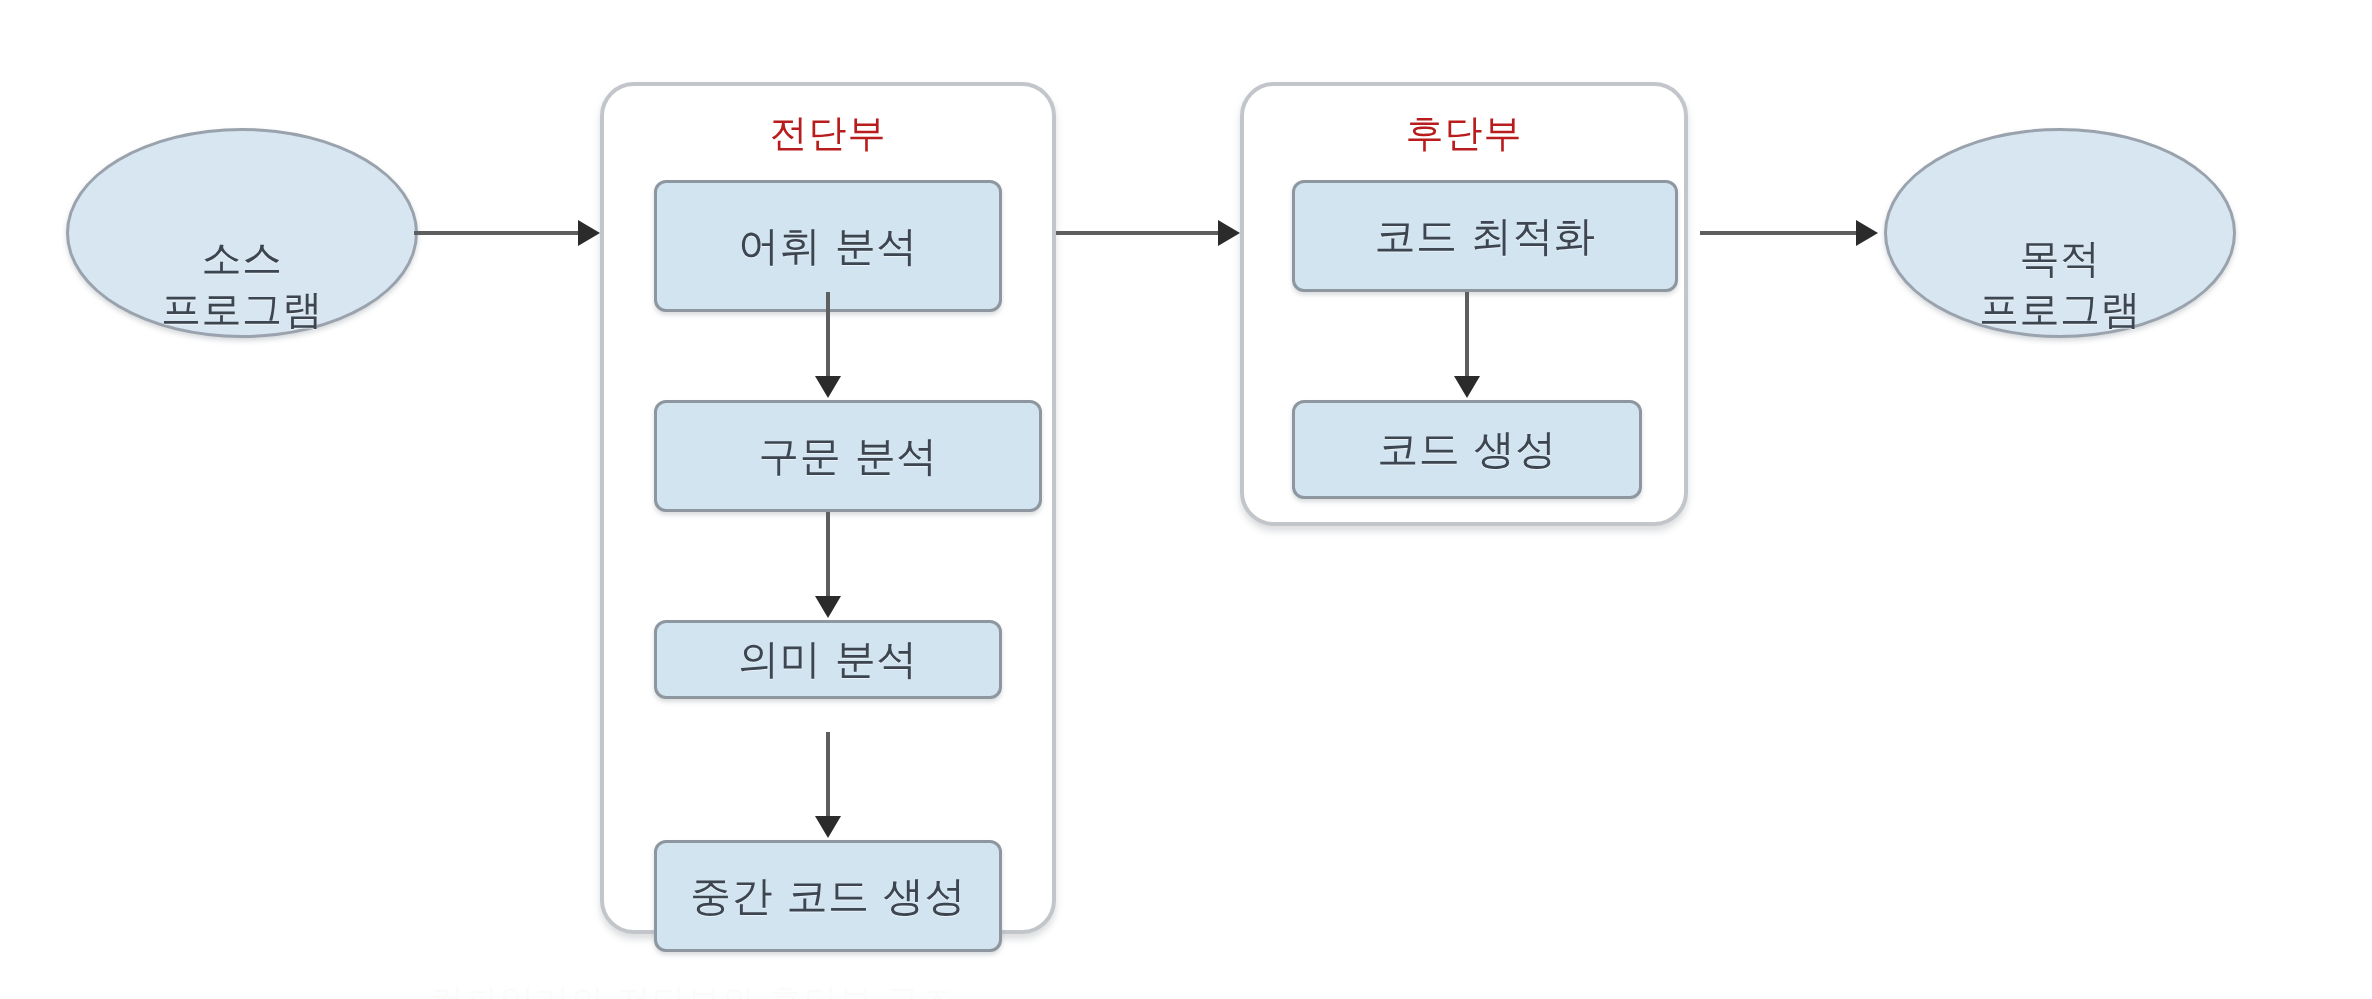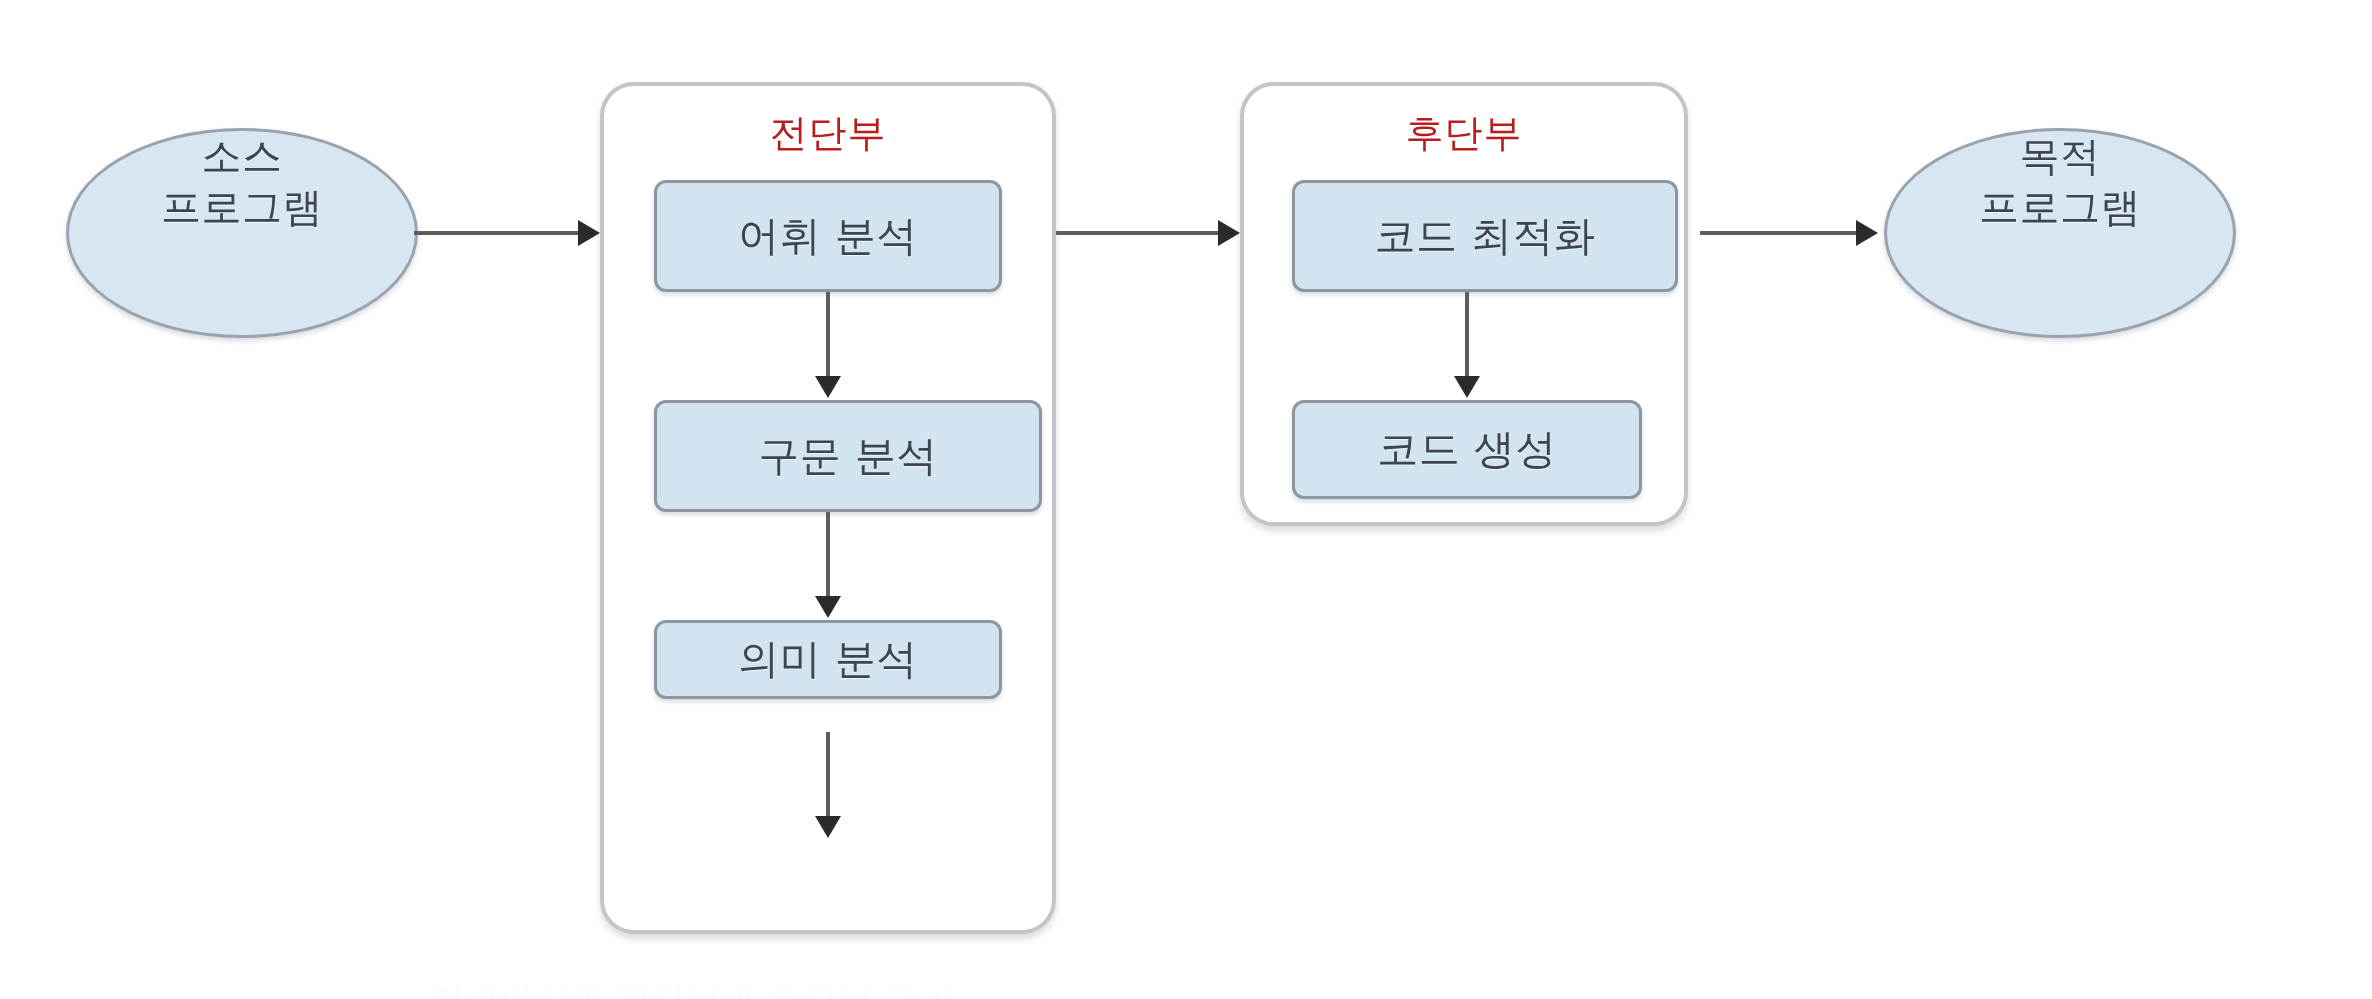--- a/index.html
+++ b/index.html
@@ -28,21 +28,21 @@
     line-height: 1.28;
     white-space: pre-line;
     letter-spacing: 0.5px;
     text-shadow: 0 1px 0 rgba(255,255,255,0.55);
   }
 
   
   .ellipse-node {
     position: absolute;
     display: flex;
-    align-items: flex-start;
+    align-items: flex-end;
     justify-content: center;
     box-sizing: border-box;
     background: #d7e6f0;
     border: 3px solid #9aa3ad;
     border-radius: 50%;
     box-shadow: 0 3px 5px rgba(120,128,138,0.30);
   }
   .ellipse-node .node-text {
     font-size: 40px;
   }
@@ -136,41 +136,44 @@
 프로그램</span>
   </div>
 
   <div class="conn-h-line" style="left:414px; top:231px; width:166px;"></div>
   <div class="arrow-right" style="left:578px; top:220px;"></div>
 
   <div class="group-box" style="left:600px; top:82px; width:456px; height:852px;">
     <div class="group-title" style="top:22px;">전단부</div>
   </div>
 
-  <div class="proc-box" style="left:654px; top:180px; width:348px; height:112px;">
+  <div class="proc-box" style="left:654px; top:180px; width:348px; height:132px;">
     <span class="node-text">어휘 분석</span>
   </div>
 
   <div class="conn-v-line" style="left:826px; top:292px; height:86px;"></div>
   <div class="arrow-down" style="left:815px; top:376px;"></div>
 
   <div class="proc-box" style="left:654px; top:400px; width:388px; height:112px;">
     <span class="node-text">구문 분석</span>
   </div>
 
   <div class="conn-v-line" style="left:826px; top:512px; height:86px;"></div>
   <div class="arrow-down" style="left:815px; top:596px;"></div>
 
   <div class="proc-box" style="left:654px; top:620px; width:348px; height:79px;">
     <span class="node-text">의미 분석</span>
   </div>
 
   <div class="conn-v-line" style="left:826px; top:732px; height:86px;"></div>
   <div class="arrow-down" style="left:815px; top:816px;"></div>
 
+  <div class="proc-box" style="left:654px; top:840px; width:348px; height:112px;">
+    <span class="node-text">중간 코드 생성</span>
+  </div>
 
   <div class="conn-h-line" style="left:1056px; top:231px; width:164px;"></div>
   <div class="arrow-right" style="left:1218px; top:220px;"></div>
 
   <div class="group-box" style="left:1240px; top:82px; width:448px; height:444px;">
     <div class="group-title" style="top:22px;">후단부</div>
   </div>
 
   <div class="proc-box" style="left:1292px; top:180px; width:386px; height:112px;">
     <span class="node-text">코드 최적화</span>

